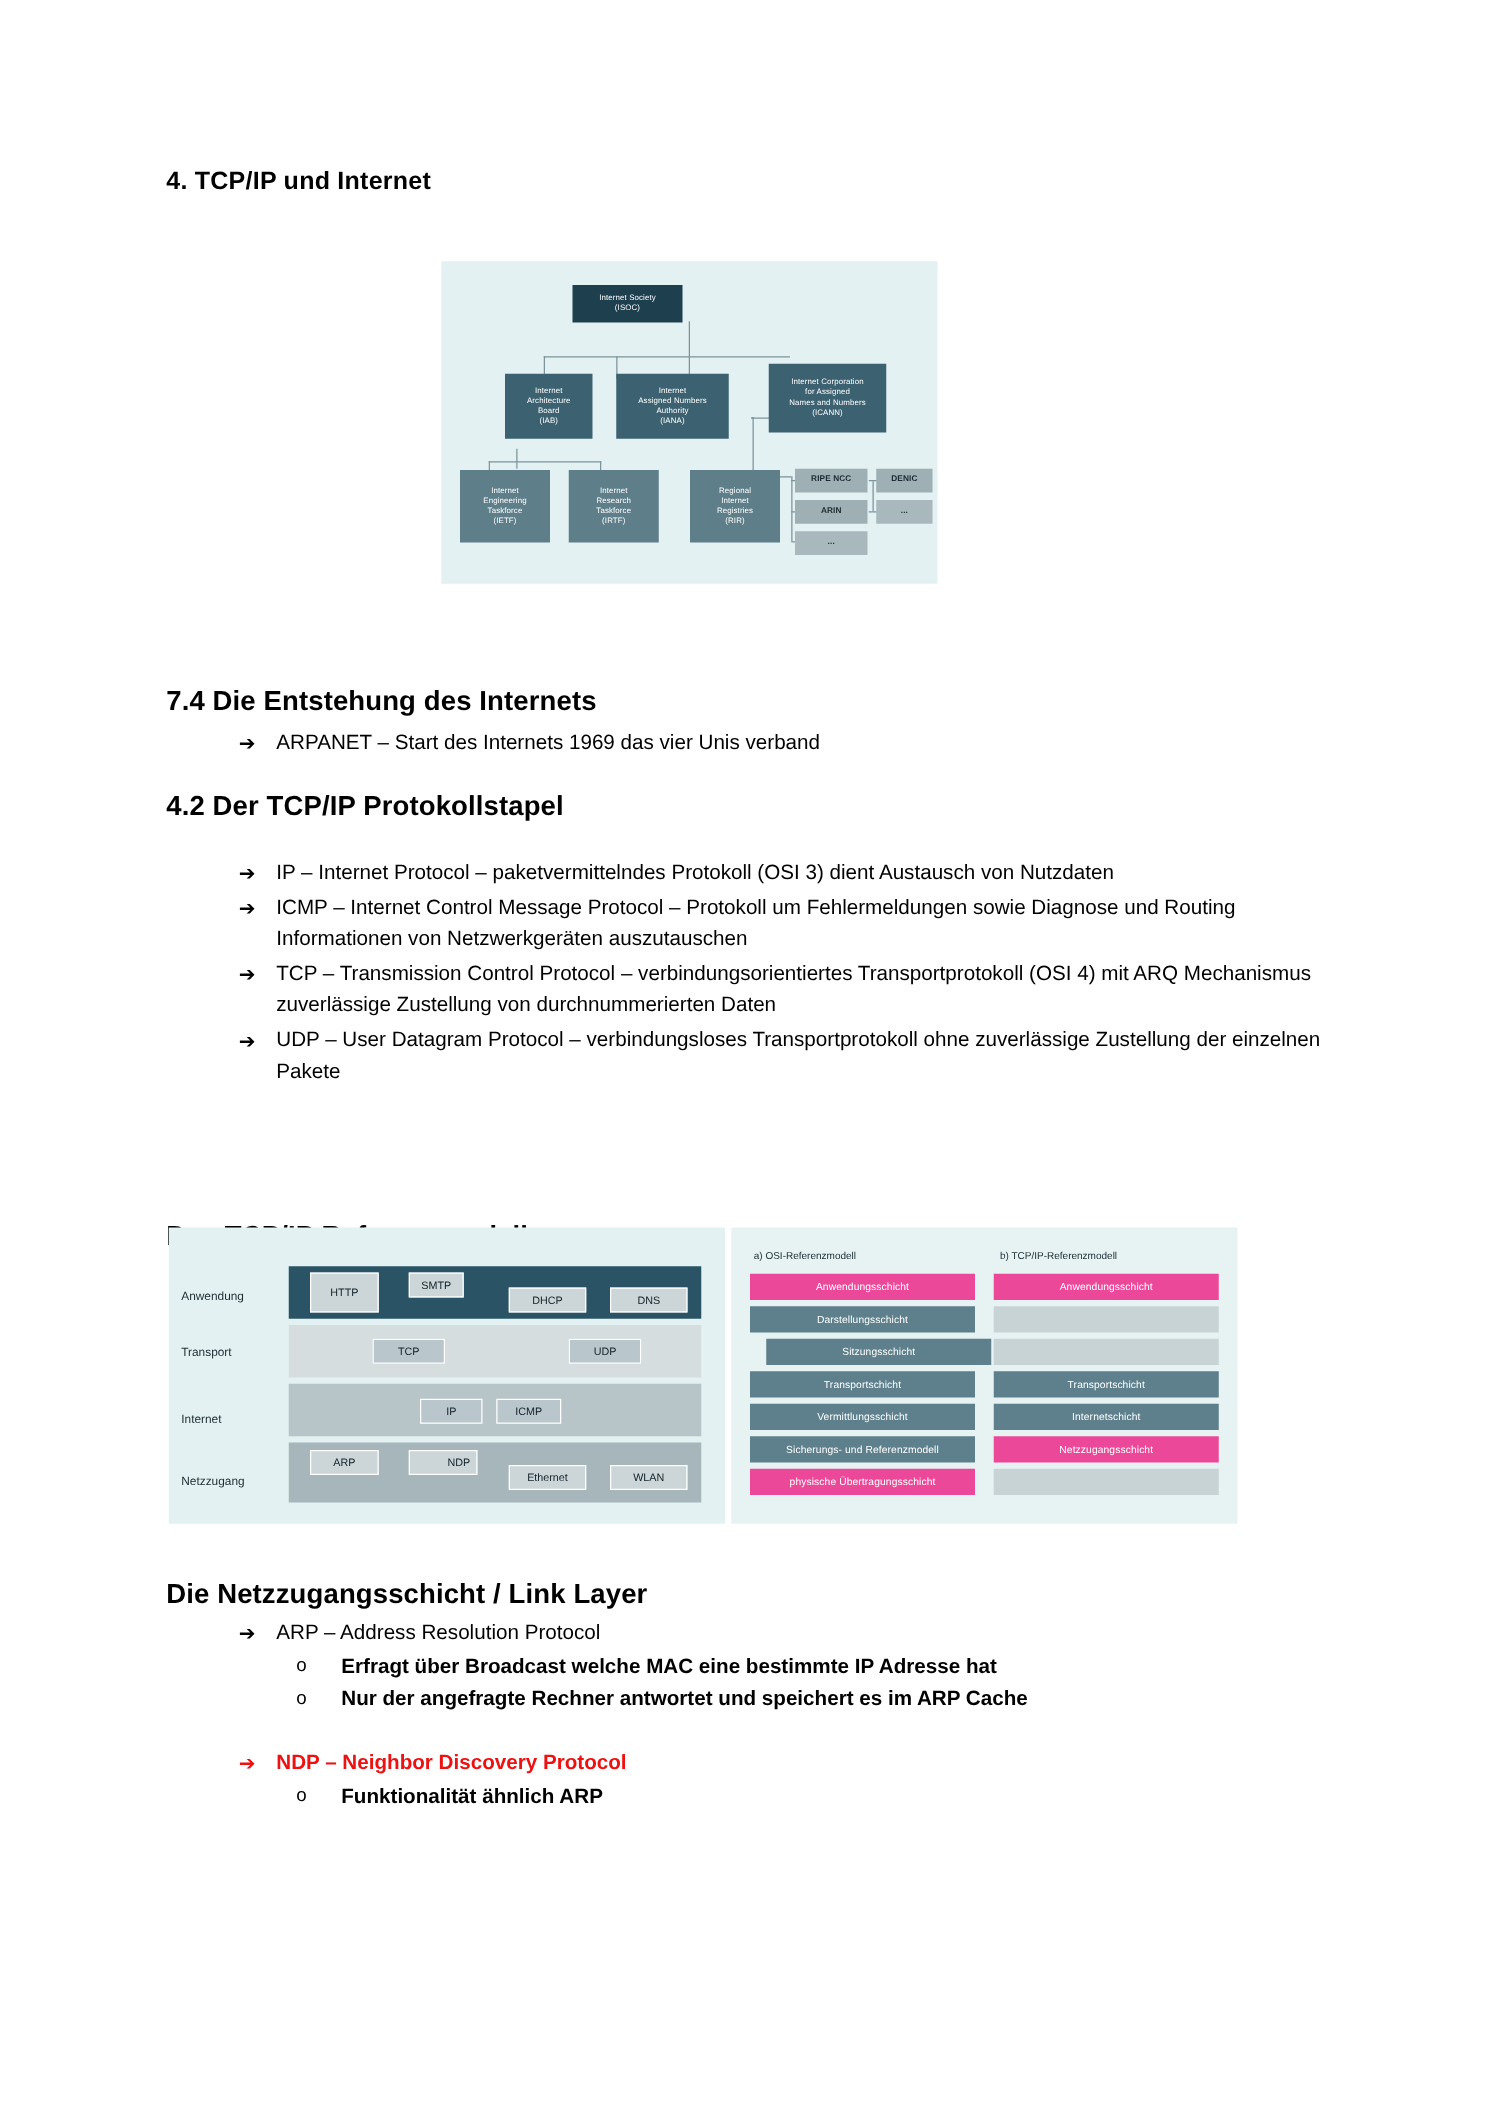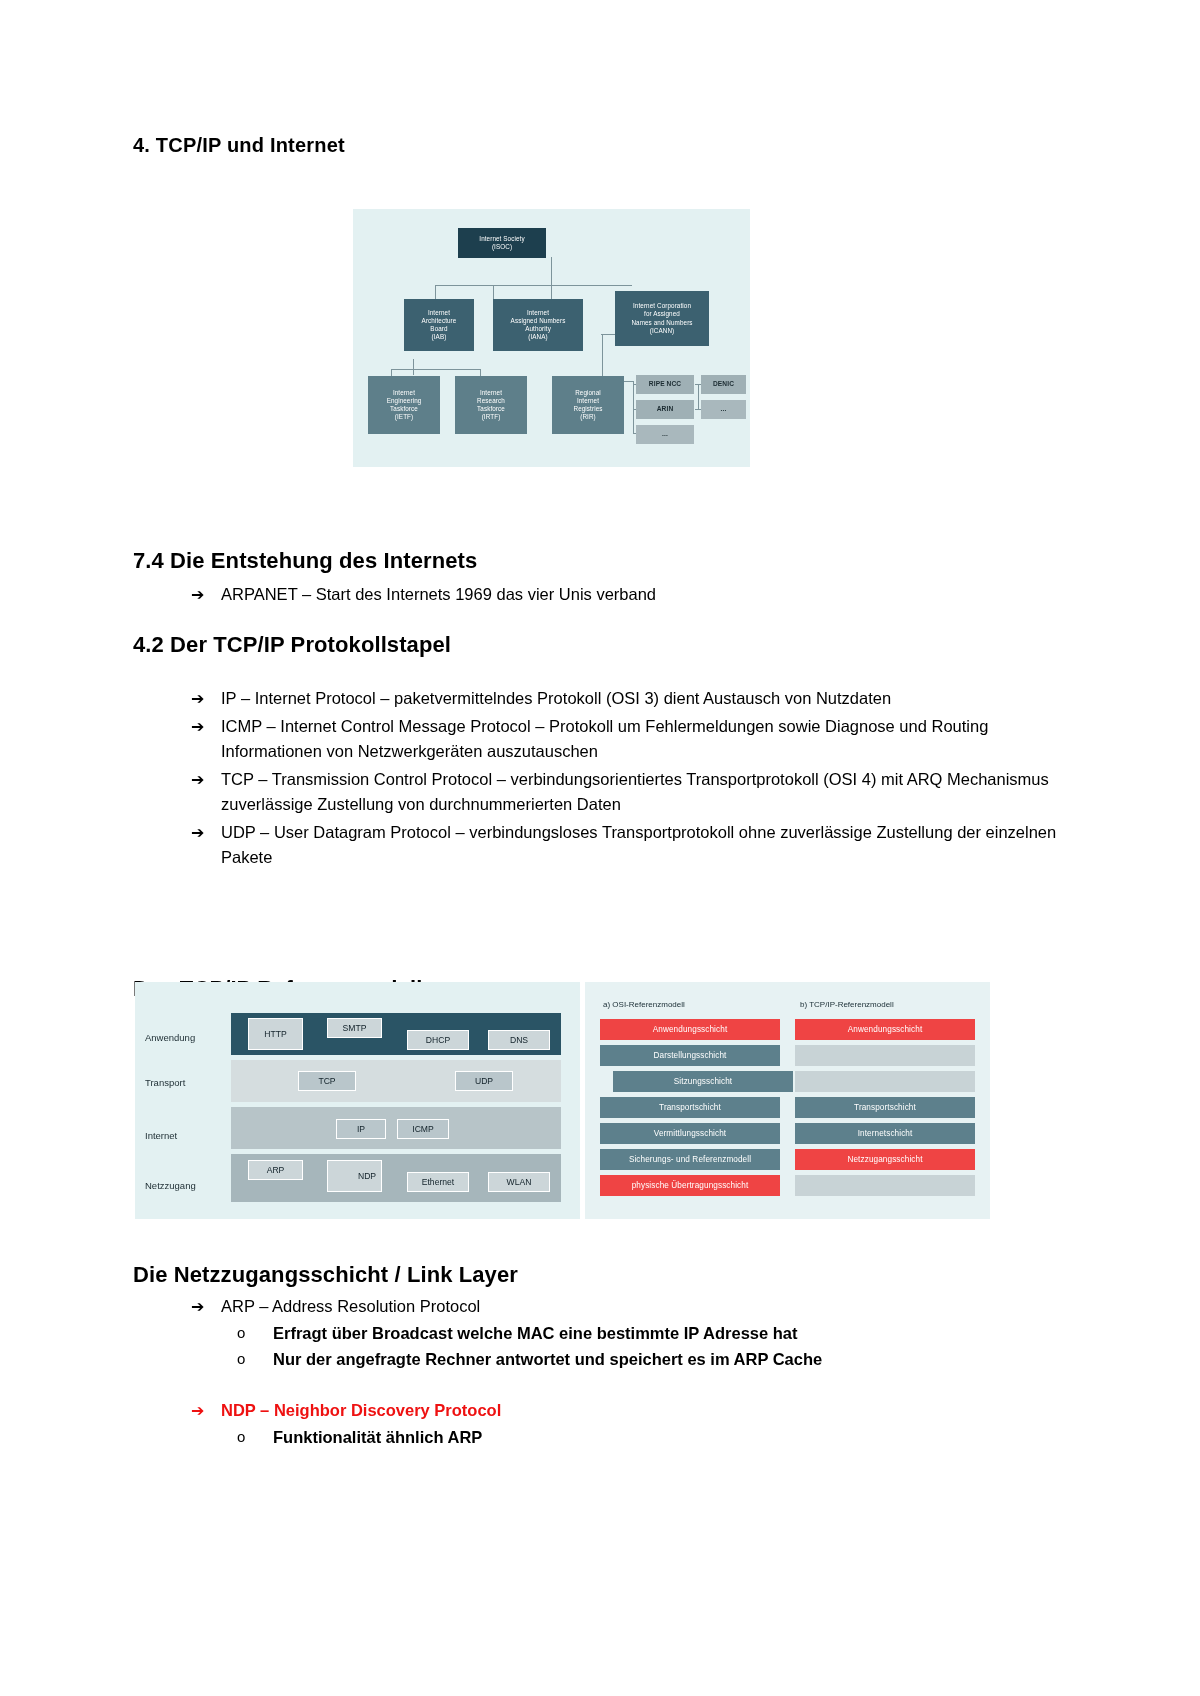--- a/index.html
+++ b/index.html
@@ -82,21 +82,21 @@
   #fig-osi {
     position:absolute; left:585px; top:982px; width:405px; height:237px;
     background:#e7f2f3;
   }
   .osi-cap { position:absolute; font-size:8px; color:#20333a; }
   .osi-cell {
     position:absolute; width:180px; height:21px;
     display:flex; align-items:center; justify-content:center;
     font-size:8.2px; color:#ffffff; letter-spacing:.1px;
   }
-  .oc-dark  { background:#ef4444; }
+  .oc-dark  { background:#ec4899; }
   .oc-mid   { background:#5d808c; }
   .oc-blank { background:#c8d3d6; }
 
   
   #sec41 { position:absolute; left:133px; top:548px; width:940px; }
   #sec42 { position:absolute; left:133px; top:632px; width:940px; }
   #sec-ref-title { position:absolute; left:133px; top:944px;margin-top:32px; }
   #sec-link { position:absolute; left:133px; top:1262px; width:940px; }
   .indent1 { margin-left:58px; }
   .indent2 { margin-left:104px; }
@@ -181,38 +181,38 @@
     </div>
   </div>
 
   <h2 id="sec-ref-title" class="h2">Das TCP/IP Referenzmodell</h2>
 
   <div id="fig-stack">
 
     <div class="layer-label" style="top:50px;">Anwendung</div>
     <div class="layer-row lr-app" style="top:31px;  height:42px;"></div>
     <div class="proto light" style="left:113px; top:36px; width:55px; height:32px;">HTTP</div>
-    <div class="proto light" style="left:192px; top:36px; width:55px; height:20px;">SMTP</div>
+    <div class="proto light" style="left:192px; top:36px; width:44px; height:20px;">SMTP</div>
     <div class="proto light" style="left:272px; top:48px; width:62px; height:20px;">DHCP</div>
     <div class="proto light" style="left:353px; top:48px; width:62px; height:20px;">DNS</div>
 
     <div class="layer-label" style="top:95px;">Transport</div>
     <div class="layer-row lr-tr" style="top:78px;  height:42px;"></div>
     <div class="proto" style="left:163px; top:89px; width:58px; height:20px;">TCP</div>
     <div class="proto" style="left:320px; top:89px; width:58px; height:20px;">UDP</div>
 
     <div class="layer-label" style="top:148px;">Internet</div>
     <div class="layer-row lr-in" style="top:125px; height:42px;"></div>
     <div class="proto" style="left:201px; top:137px; width:50px; height:20px;">IP</div>
     <div class="proto" style="left:262px; top:137px; width:52px; height:20px;">ICMP</div>
 
     <div class="layer-label" style="top:198px;">Netzzugang</div>
     <div class="layer-row lr-na" style="top:172px; height:48px;"></div>
     <div class="proto light" style="left:113px; top:178px; width:55px; height:20px;">ARP</div>
-    <div class="proto light" style="left:192px; top:178px; width:55px; height:32px;padding-left:25px;">NDP</div>
+    <div class="proto light" style="left:192px; top:178px; width:55px; height:20px;padding-left:25px;">NDP</div>
     <div class="proto light" style="left:272px; top:190px; width:62px; height:20px;">Ethernet</div>
     <div class="proto light" style="left:353px; top:190px; width:62px; height:20px;">WLAN</div>
   </div>
 
   <div id="fig-osi">
     <div class="osi-cap" style="left:18px;  top:18px;">a) OSI-Referenzmodell</div>
     <div class="osi-cap" style="left:215px; top:18px;">b) TCP/IP-Referenzmodell</div>
 
     <div class="osi-cell oc-dark" style="left:15px; top:37px;">Anwendungsschicht</div>
     <div class="osi-cell oc-mid" style="left:15px; top:63px;">Darstellungsschicht</div>

